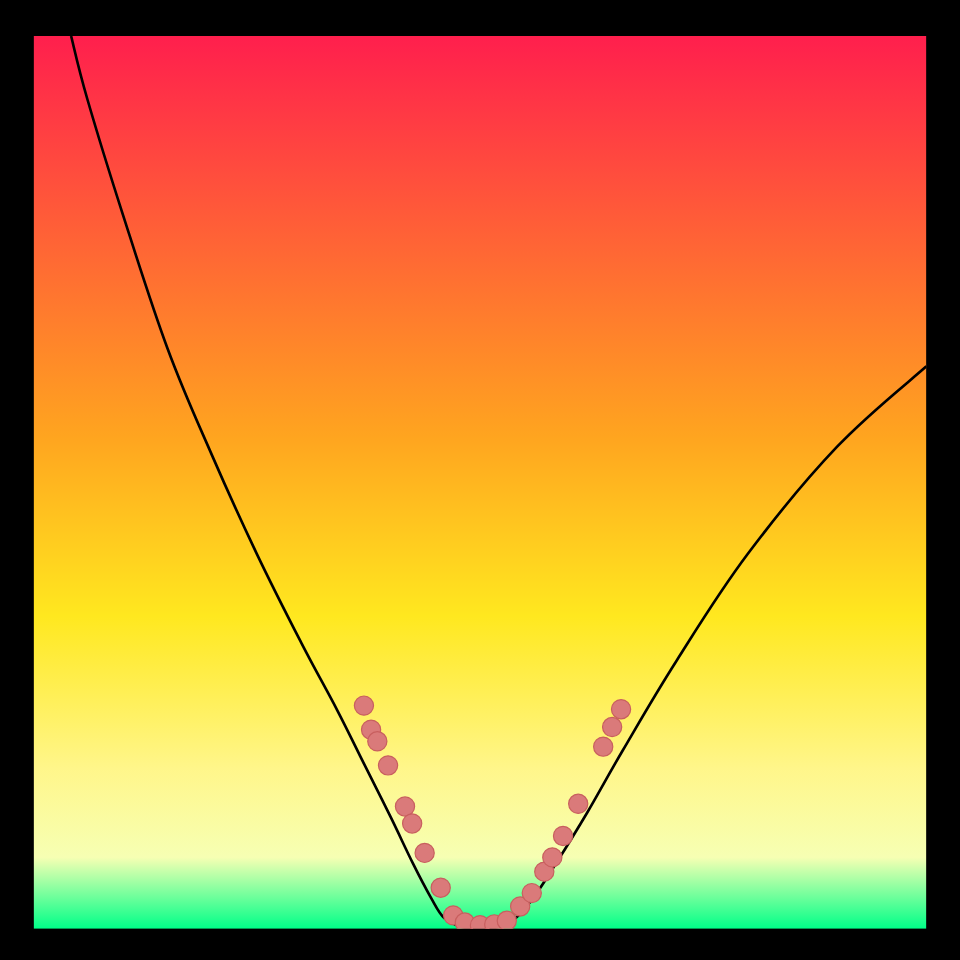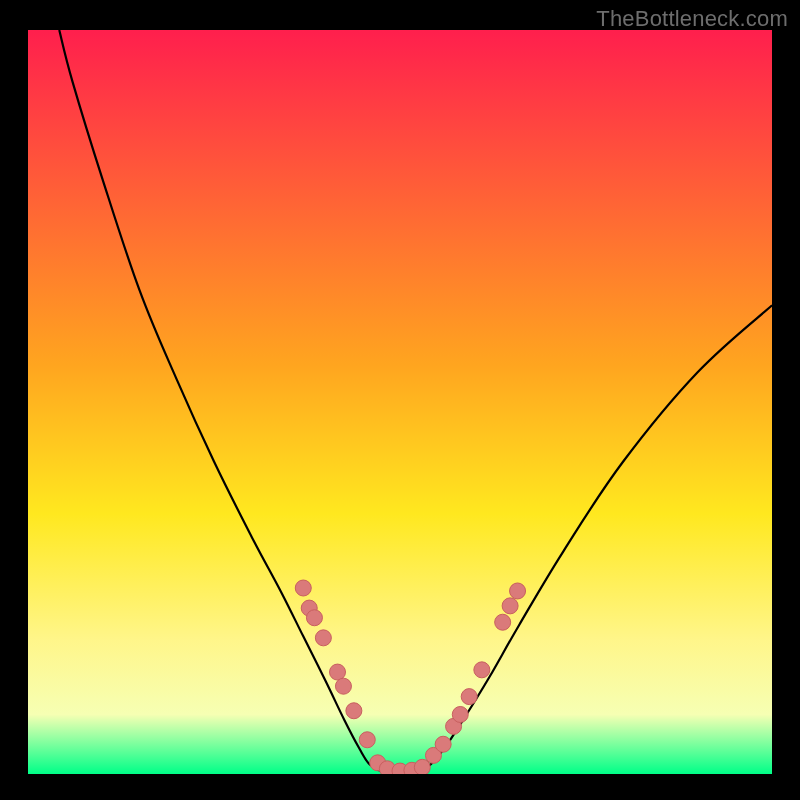--- a/index.html
+++ b/index.html
@@ -43,21 +43,20 @@
     width: 744px;
     height: 744px;
   }
   svg { display: block; }
 </style>
 </head>
 <body>
 
 <div class="stage">
 
-  <div class="watermark">TheBottleneck.com</div>
 
   <div class="plot-outer">
     <svg class="plot" id="plot-svg" viewBox="0 0 744 744" width="744" height="744" preserveAspectRatio="none">
       <defs>
         <linearGradient id="bg-grad" x1="0" y1="0" x2="0" y2="1">
           <stop id="g0" offset="0%" stop-color="#ff1f4d"></stop>
           <stop id="g1" offset="45%" stop-color="#ffa51f"></stop>
           <stop id="g2" offset="65%" stop-color="#ffe81f"></stop>
           <stop id="g3" offset="82%" stop-color="#fff68a"></stop>
           <stop id="g4" offset="92%" stop-color="#f6ffb3"></stop>

